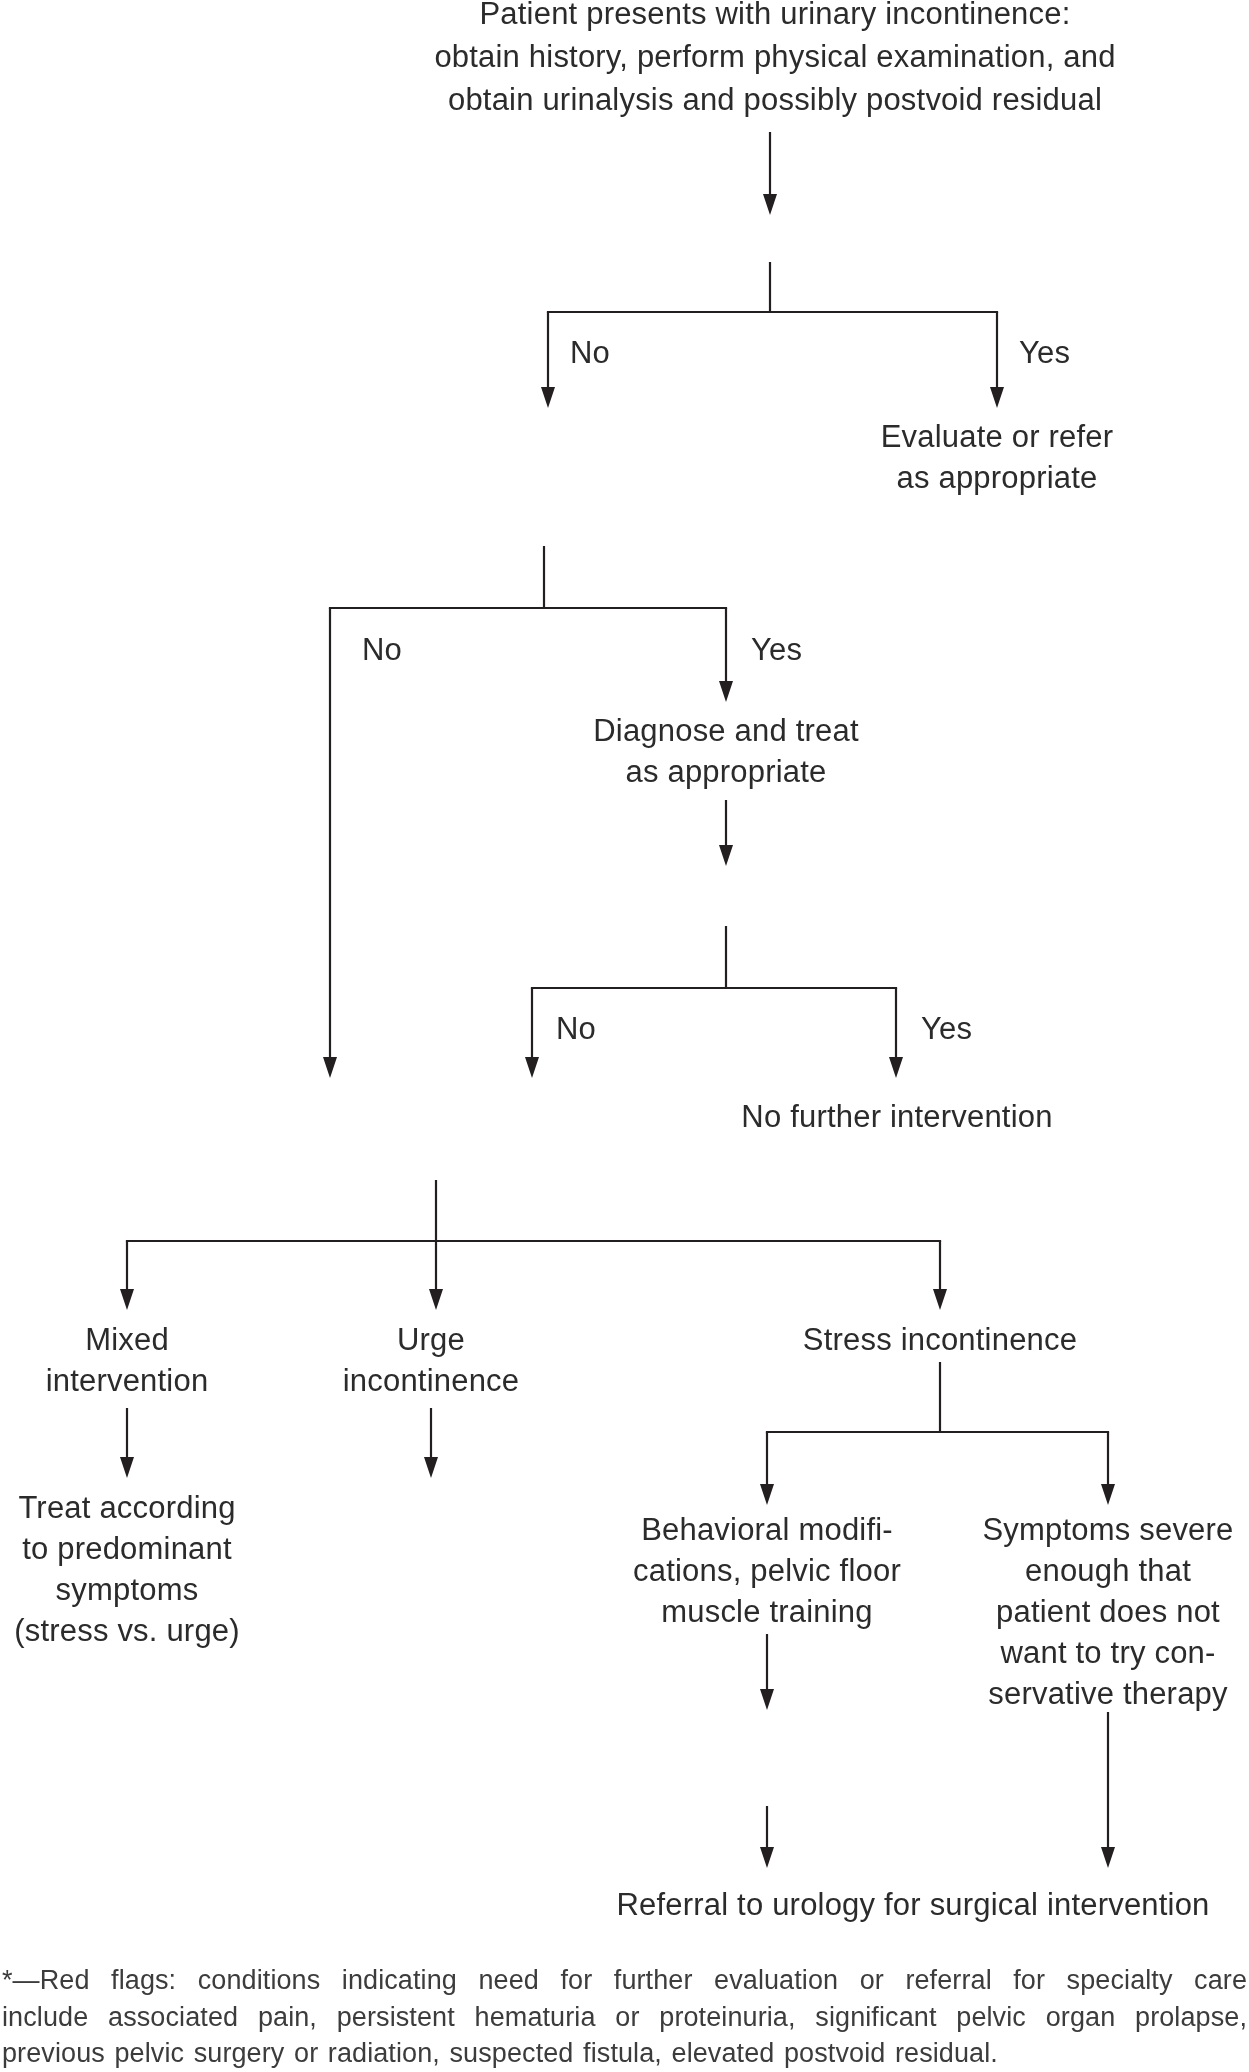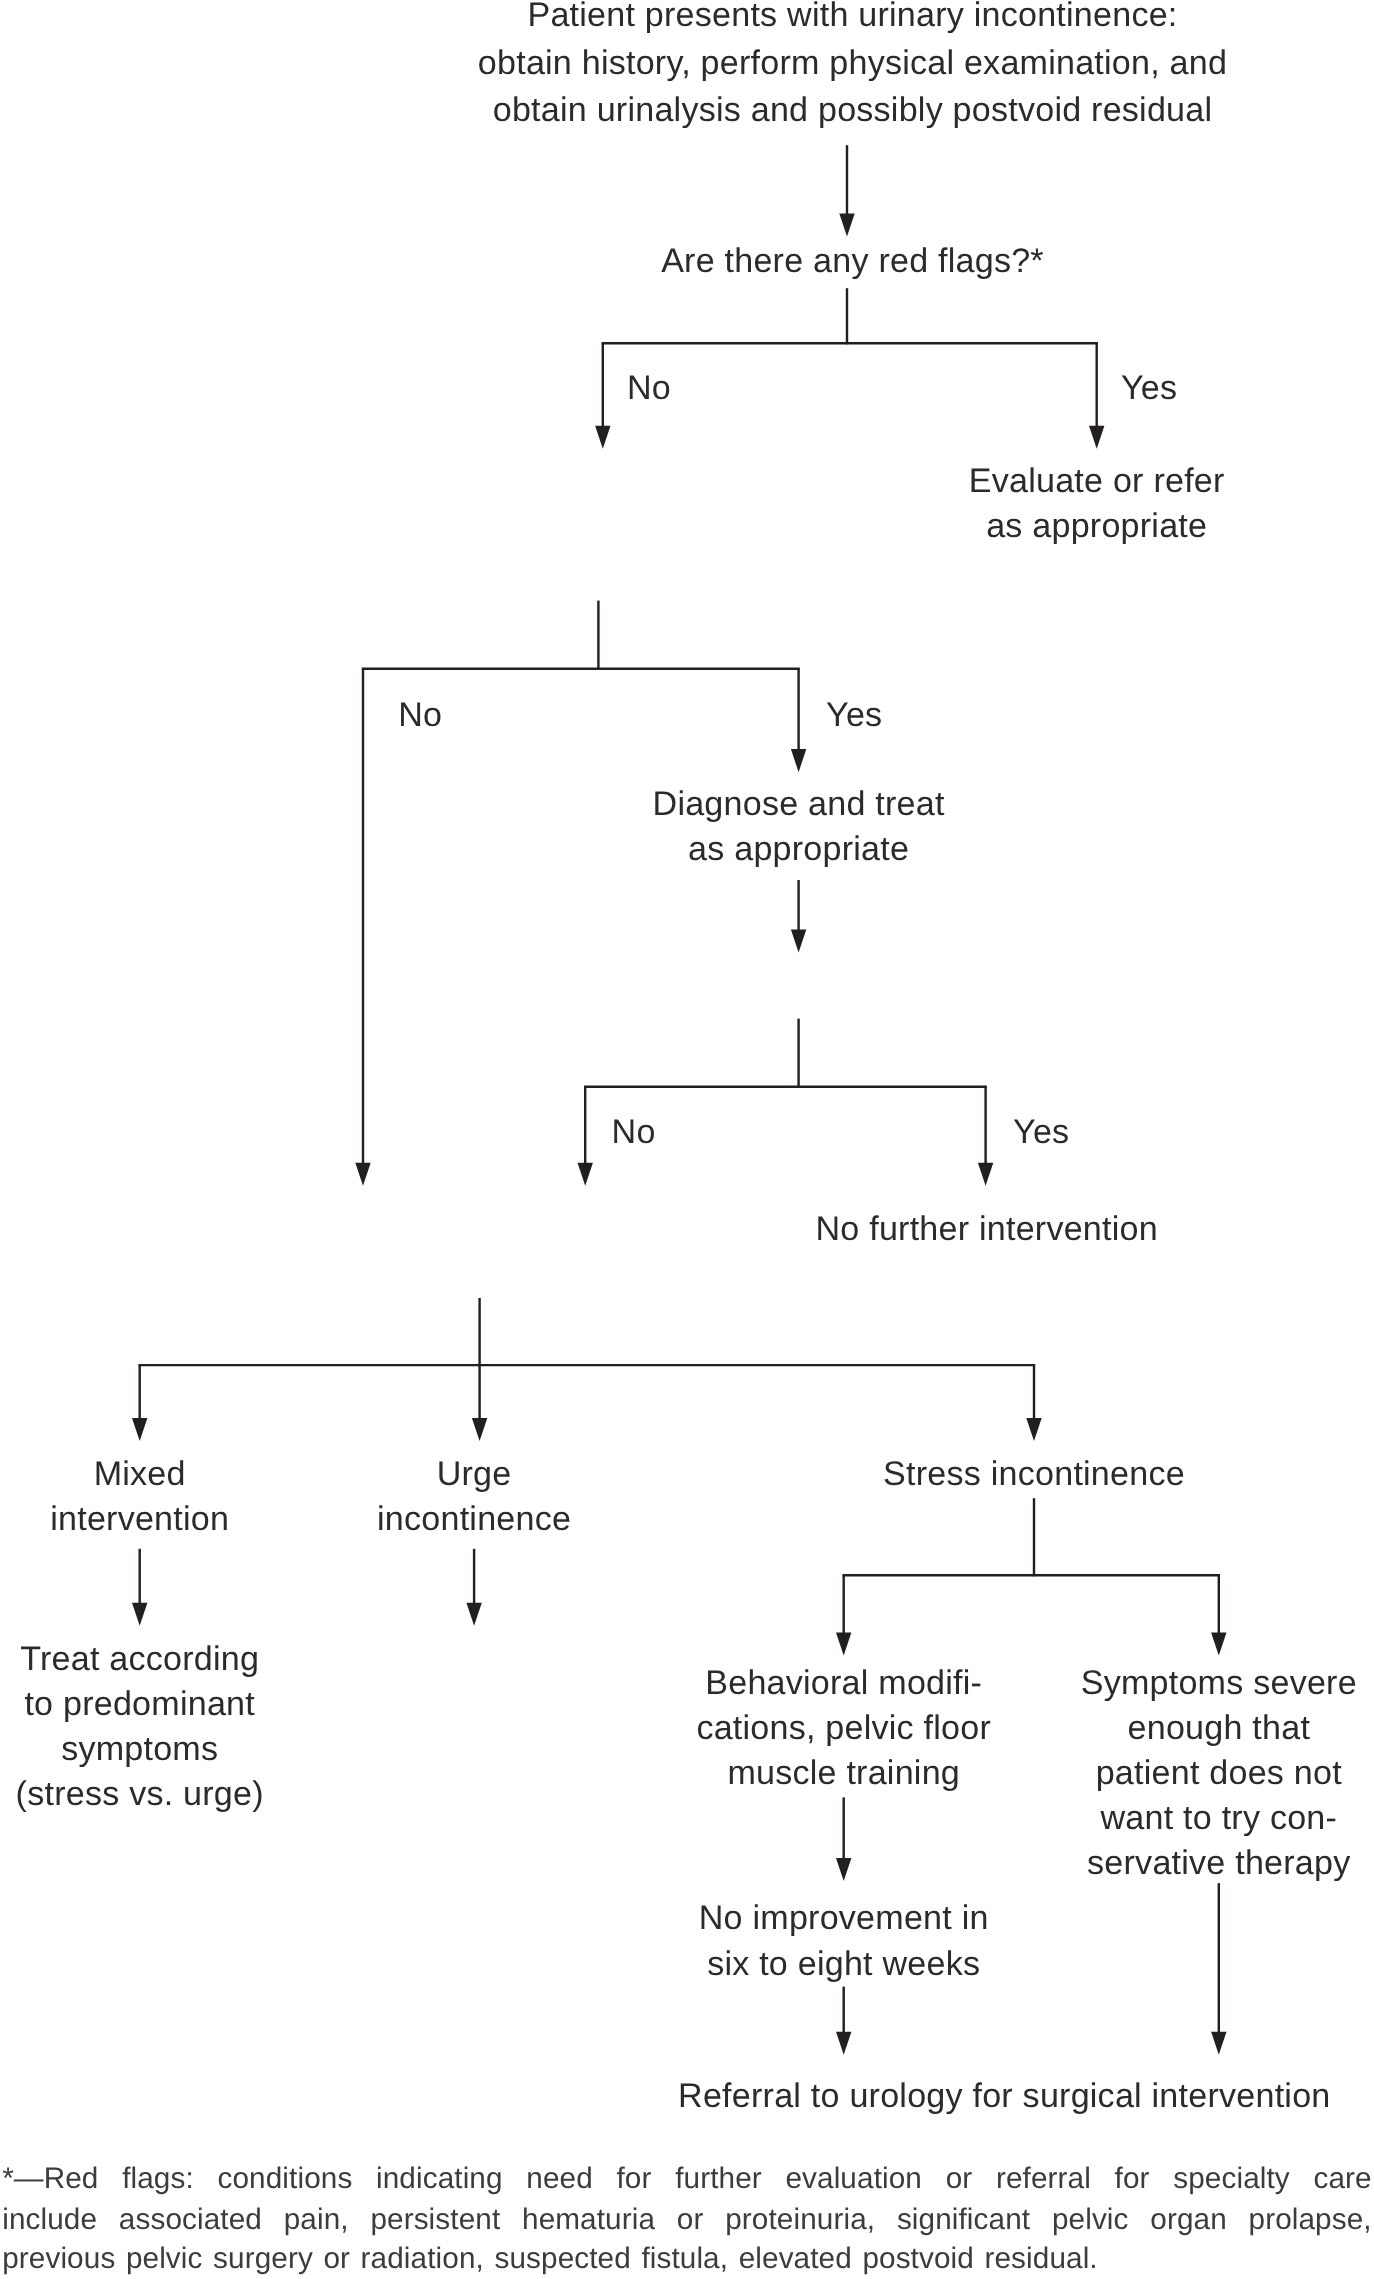--- a/index.html
+++ b/index.html
@@ -136,21 +136,20 @@
     <g>
       <line x1="1108" y1="1712" x2="1108" y2="1854"></line>
       <polygon points="1101,1847 1115,1847 1108,1868"></polygon>
     </g>
   </svg>
 
   <div class="node title" style="left:365px; top:-8px; width:820px;">Patient presents with urinary incontinence:
 obtain history, perform physical examination, and
 obtain urinalysis and possibly postvoid residual</div>
 
-  <div class="node" style="left:525px; top:216px; width:500px;">Are there any red flags?*</div>
 
   <div class="blabel" style="left:570px; top:332px;">No</div>
   <div class="blabel" style="left:1019px; top:332px;">Yes</div>
 
 
   <div class="node" style="left:837px; top:416px; width:320px;">Evaluate or refer
 as appropriate</div>
 
   <div class="blabel" style="left:362px; top:629px;">No</div>
   <div class="blabel" style="left:751px; top:629px;">Yes</div>
@@ -182,22 +181,20 @@
   <div class="node" style="left:597px; top:1509px; width:340px;">Behavioral modifi-
 cations, pelvic floor
 muscle training</div>
 
   <div class="node" style="left:953px; top:1509px; width:310px;">Symptoms severe
 enough that
 patient does not
 want to try con-
 servative therapy</div>
 
-  <div class="node" style="left:587px; top:1723px; width:360px;">No improvement in
-six to eight weeks</div>
 
   <div class="node" style="left:563px; top:1884px; width:700px;">Referral to urology for surgical intervention</div>
 
   <div class="footline just" style="top:1962px;">*—Red flags: conditions indicating need for further evaluation or referral for specialty care</div>
   <div class="footline just" style="top:1999px;">include associated pain, persistent hematuria or proteinuria, significant pelvic organ prolapse,</div>
   <div class="footline" style="top:2035px;">previous pelvic surgery or radiation, suspected fistula, elevated postvoid residual.</div>
 
 </div>
 
 </body></html>

